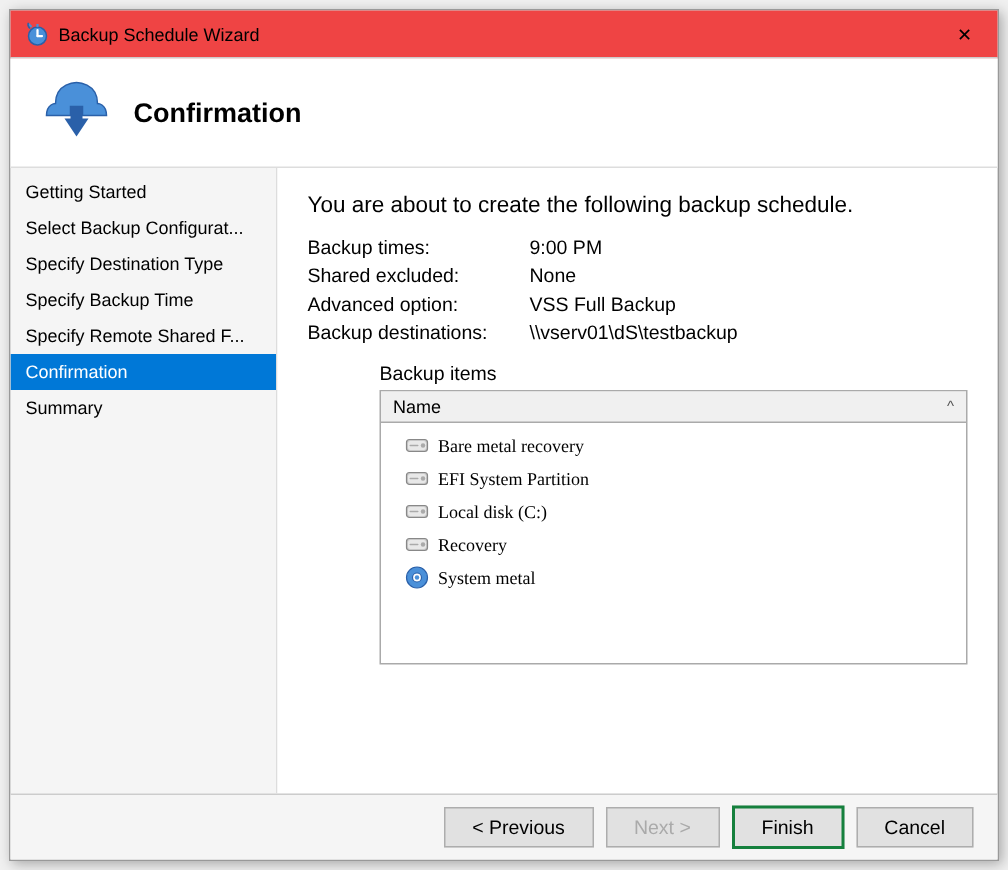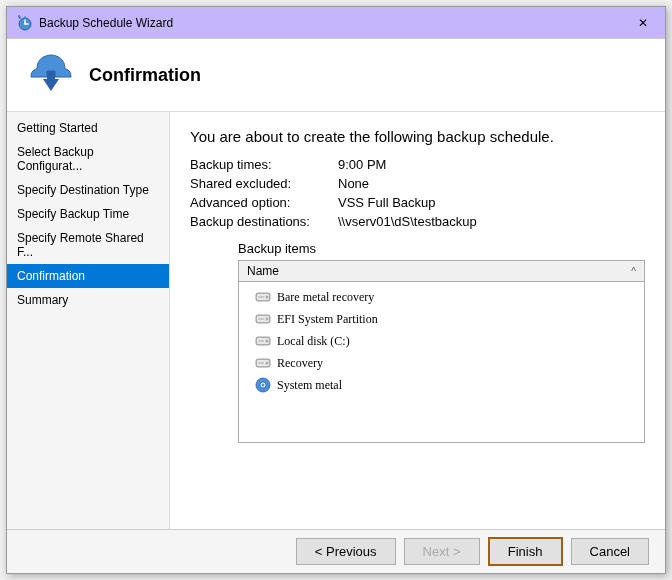--- a/index.html
+++ b/index.html
@@ -16,21 +16,21 @@
     .window {
       width: 660px;
       height: 568px;
       background: #ffffff;
       border: 1px solid #999;
       box-shadow: 2px 2px 8px rgba(0,0,0,0.3);
       display: flex;
       flex-direction: column;
     }
     .title-bar {
-      background: #c4b5fd;
+      background: #ef4444;
       border-bottom: 1px solid #ccc;
       padding: 6px 10px;
       display: flex;
       align-items: center;
       justify-content: space-between;
       height: 32px;
     }
     .title-bar-left {
       display: flex;
       align-items: center;
@@ -68,21 +68,21 @@
       font-size: 18px;
       font-weight: 600;
       color: #000;
     }
     .content {
       display: flex;
       flex: 1;
       overflow: hidden;
     }
     .sidebar {
-      width: 163px;
+      width: 178px;
       background: #f5f5f5;
       border-right: 1px solid #ddd;
       padding-top: 4px;
       flex-shrink: 0;
     }
     .sidebar-item {
       padding: 5px 10px;
       font-size: 12px;
       color: #000;
       cursor: pointer;
@@ -178,21 +178,21 @@
     .btn {
       padding: 5px 18px;
       font-size: 13px;
       border: 1px solid #adadad;
       background: #e1e1e1;
       cursor: pointer;
       min-width: 75px;
       color: #000;
     }
     .btn-finish {
-      border: 2px solid #a16207;
+      border: 2px solid #15803d;
       background: #e1e1e1;
     }
     
     .drive-icon {
       display: inline-block;
       width: 16px;
       height: 16px;
     }
   </style>
 </head>

